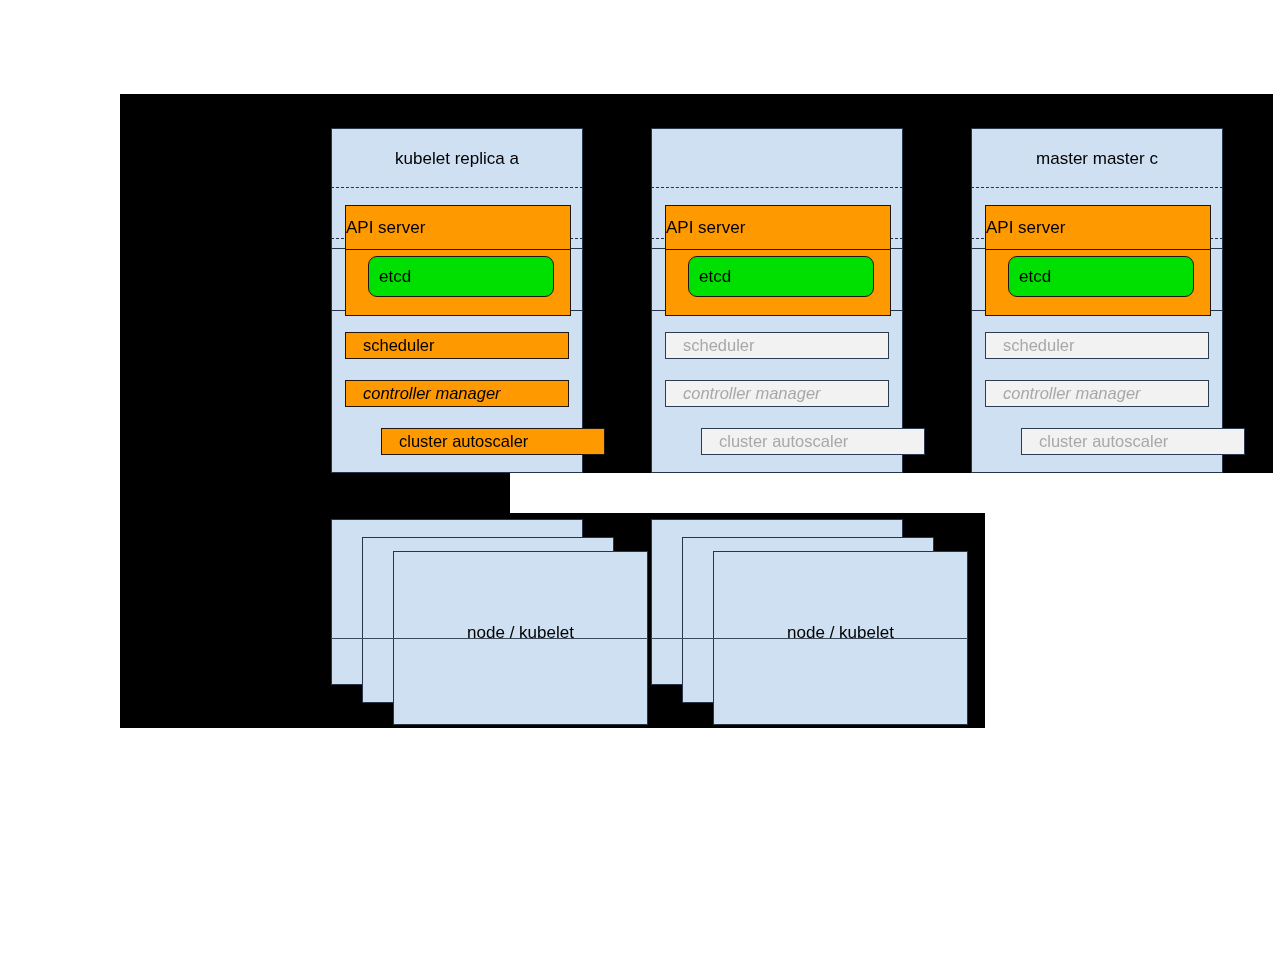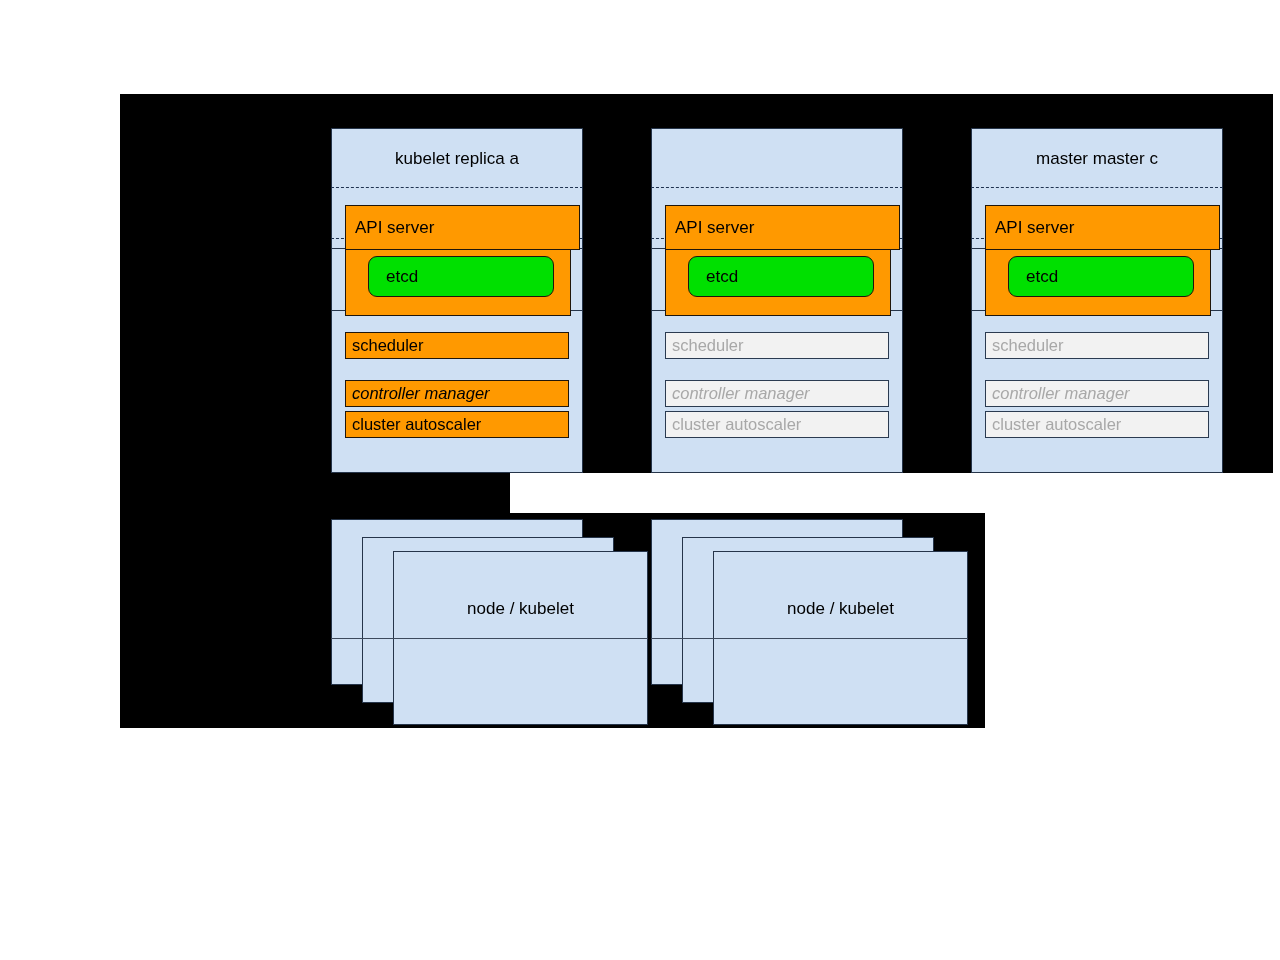--- a/index.html
+++ b/index.html
@@ -84,21 +84,20 @@
   }
 
   
   .apiserver {
     position: absolute;
     left: 13px; top: 76px;
     width: 224px; height: 43px;
     background: #ff9900;
     border: 1.3px solid #20160a;
     display: flex; align-items: center;
-    padding-left: 9px;
     font-size: 17px;
     color: #000000;
     z-index: 3;
   }
   
   .etcd-holder {
     position: absolute;
     left: 13px; top: 118px;
     width: 224px; height: 67px;
     background: #ff9900;
@@ -106,64 +105,65 @@
     z-index: 2;
   }
   .etcd {
     position: absolute;
     left: 22px; top: 8px;
     width: 186px; height: 41px;
     background: #00e000;
     border: 1.3px solid #20160a;
     border-radius: 9px;
     display: flex; align-items: center;
-    padding-left: 17px;
+    padding-left: 10px;
     font-size: 17px;
     color: #000000;
     box-sizing: border-box;
   }
 
   
   .pill {
     position: absolute;
     left: 13px;
     width: 224px; height: 27px;
     display: flex; align-items: center;
-    padding-left: 6px;
+    padding-left: 17px;
     font-size: 16.5px;
     box-sizing: border-box;
     z-index: 4;
   }
   .pill.active {
     background: #ff9900;
     border: 1.3px solid #20160a;
     color: #000000;
   }
   .pill.inactive {
     background: #f2f2f2;
     border: 1px solid #2b3b51;
     color: #a8a8a8;
   }
   .pill.p1 { top: 203px; }
   .pill.p2 { top: 251px; font-style: italic; }
-  .pill.p3 { top: 282px; }
+  .pill.p3 { top: 299px; margin-left: 36px; }
 
   
   .nodebox {
     position: absolute;
     background: #cfe0f3;
     border: 1px solid #26354a;
     box-sizing: border-box;
   }
   .nodelabel {
     position: absolute;
     left: 0; right: 0;
     text-align: center;
     font-size: 17px;
     color: #000000;
+    margin-top: 24px;
   }
   .node-divider {
     position: absolute;
     border-top: 1.6px solid #3d4a5c;
     height: 0;
   }
 </style>
 </head>
 <body>
 

